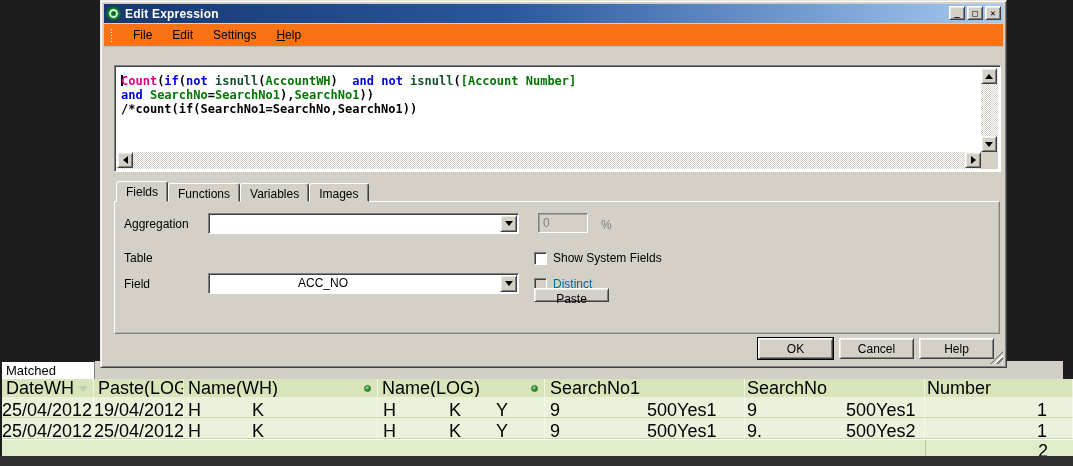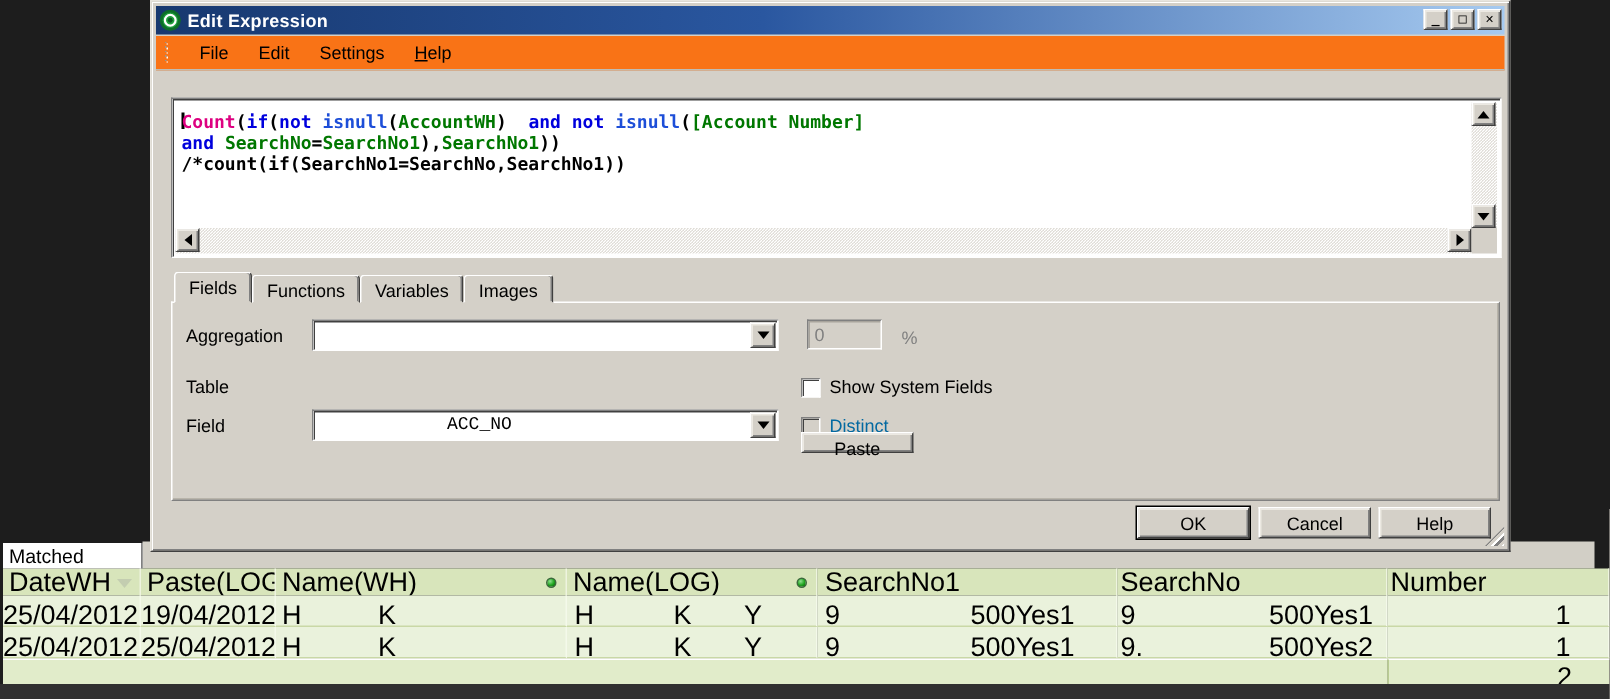--- a/index.html
+++ b/index.html
@@ -40,21 +40,21 @@
 
   
   .expr { position:absolute; left:13px; top:64px; width:887px; height:107px; background:#fff; }
   .expr-code { position:absolute; left:2px; top:2px; right:19px; bottom:19px; background:#fff; overflow:hidden;
                padding:6px 3px 0 4px; font-family:"DejaVu Sans Mono", monospace; font-size:12px; font-weight:bold;
                line-height:14px; }
   .codeline { white-space:pre; }
   .codeline span { white-space:pre; }
   .caret { display:inline-block; width:2px; height:11px; background:#000; vertical-align:-1px; margin-right:-2px; }
   .c-agg { color:#dd0080; }
-  .c-fn  { color:#1d4ed8; }
+  .c-fn  { color:#14532d; }
   .c-kw  { color:#0000dd; }
   .c-fl  { color:#007700; }
   .c-pl  { color:#000; }
   .c-cm  { color:#000000; }
 
   .dither { background-color:#fff;
             background-image:linear-gradient(45deg,#d4d0c8 25%,transparent 25%,transparent 75%,#d4d0c8 75%),
                              linear-gradient(45deg,#d4d0c8 25%,transparent 25%,transparent 75%,#d4d0c8 75%);
             background-size:2px 2px; background-position:0 0,1px 1px; }
   .vscroll { position:absolute; top:2px; right:2px; bottom:19px; width:17px; }
@@ -208,21 +208,21 @@
 
   <span class="flabel" style="left:23px; top:250px;">Table</span>
   <div class="chkrow" style="left:433px; top:250px;">
     <div class="chk"></div>
     <span class="chklabel">Show System Fields</span>
   </div>
 
   <span class="flabel" style="left:23px; top:276px;">Field</span>
   <div class="combo" style="left:107px; top:272px;">
     <div class="combo-face"></div>
-    <span class="combo-text" style="left:90px;font-family:Liberation Mono, monospace;">ACC_NO</span>
+    <span class="combo-text" style="left:90px;">ACC_NO</span>
     <div class="combo-btn raised">
         <div class="cb-down"></div>
       </div>
   </div>
   <div class="chkrow" style="left:433px; top:276px;">
     <div class="chk disabled"></div>
     <span class="chklabel disabled">Distinct</span>
   </div>
 
   <div class="btn raised" style="left:433px; top:287px; height:14px;">Paste</div>

